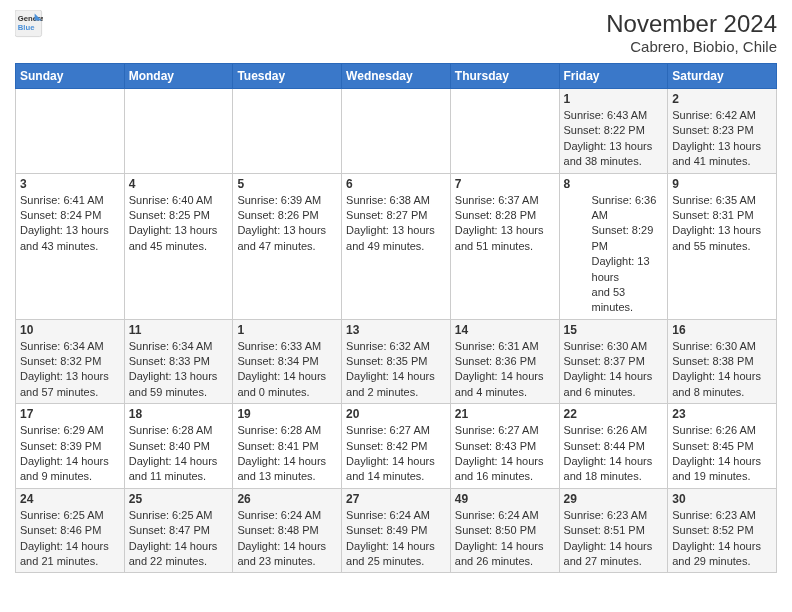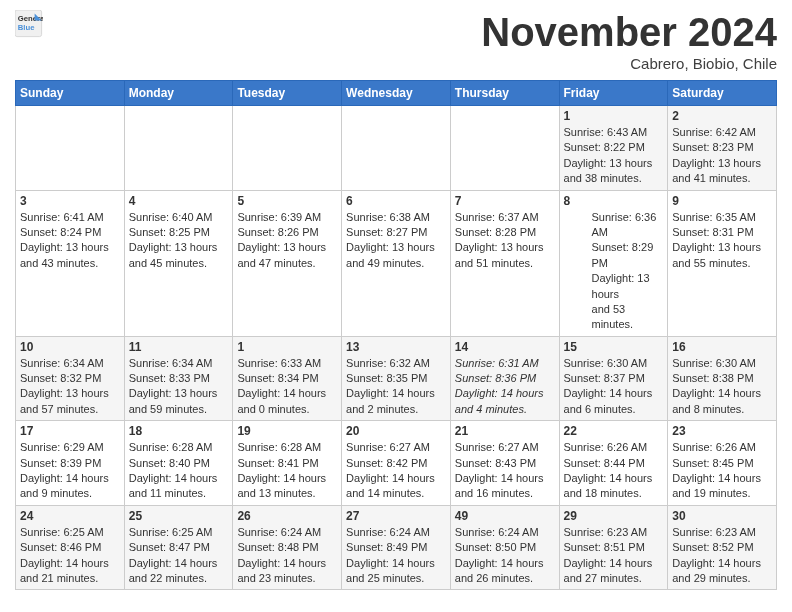--- a/index.html
+++ b/index.html
@@ -26,22 +26,22 @@
       gap: 4px;
     }
     .logo-icon {
       width: 28px;
       height: 28px;
     }
     .title-block {
       text-align: right;
     }
     .month-title {
-      font-size: 40px;
-      font-weight: bold;
+      font-size: 24px;
+      font-weight: normal;
       color: #333;
     }
     .subtitle {
       font-size: 15px;
       color: #404040;
     }
     table {
       width: 100%;
       border-collapse: collapse;
       table-layout: fixed;
@@ -211,21 +211,21 @@
           </td>
           <td>
             <span class="day-num">13</span>
             <div class="day-info" style="white-space: pre-line;">Sunrise: 6:32 AM
 Sunset: 8:35 PM
 Daylight: 14 hours
 and 2 minutes.</div>
           </td>
           <td>
             <span class="day-num">14</span>
-            <div class="day-info" style="white-space: pre-line; font-style: italic;">Sunrise: 6:31 AM
+            <div class="day-info" style="white-space: pre-line;">Sunrise: 6:31 AM
 Sunset: 8:36 PM
 Daylight: 14 hours
 and 4 minutes.</div>
           </td>
           <td>
             <span class="day-num">15</span>
             <div class="day-info" style="white-space: pre-line;">Sunrise: 6:30 AM
 Sunset: 8:37 PM
 Daylight: 14 hours
 and 6 minutes.</div>

